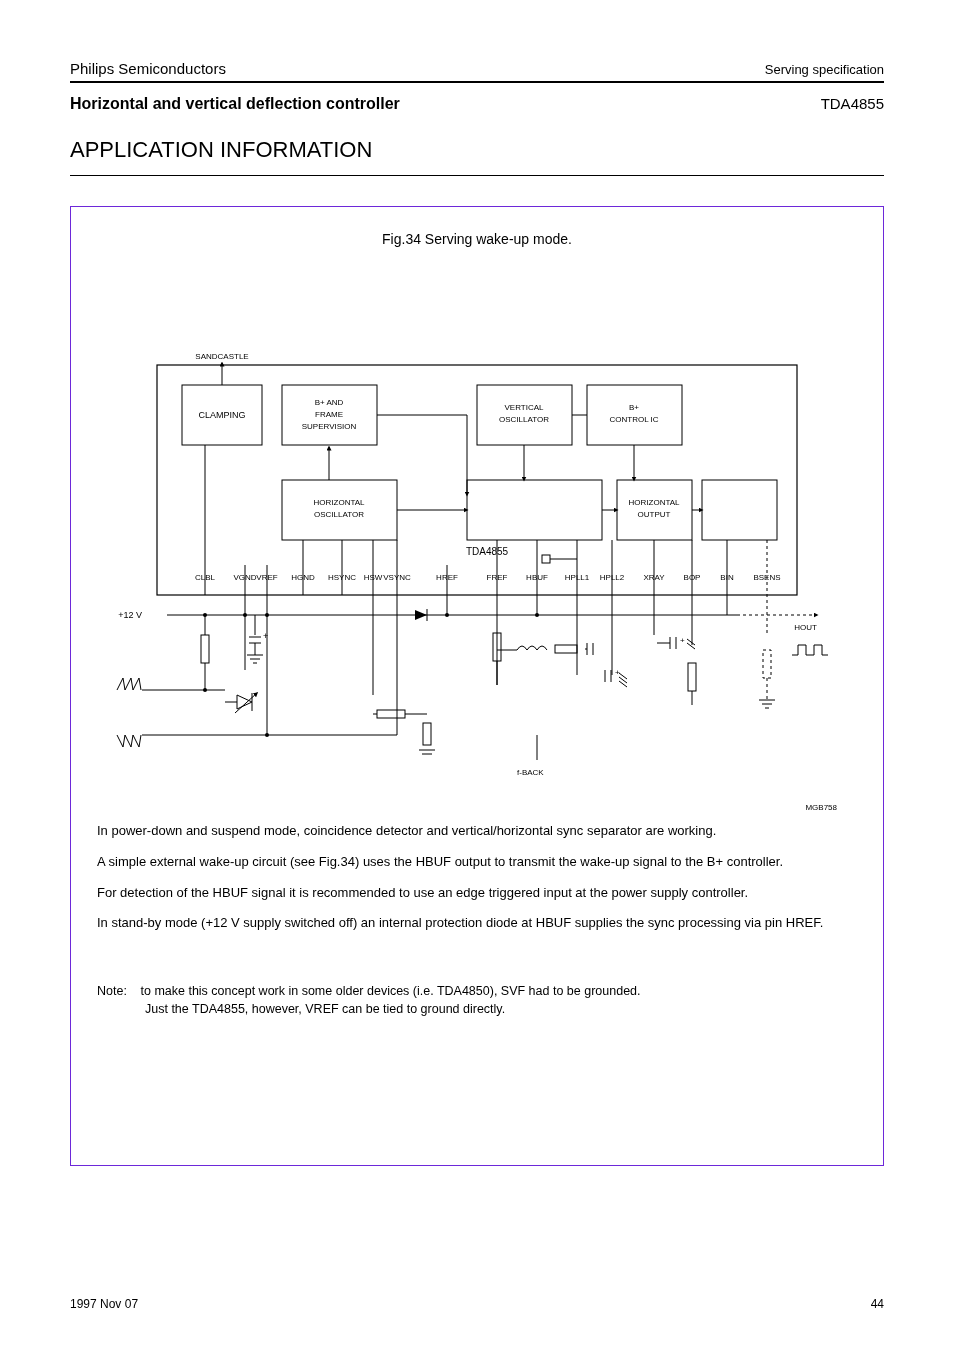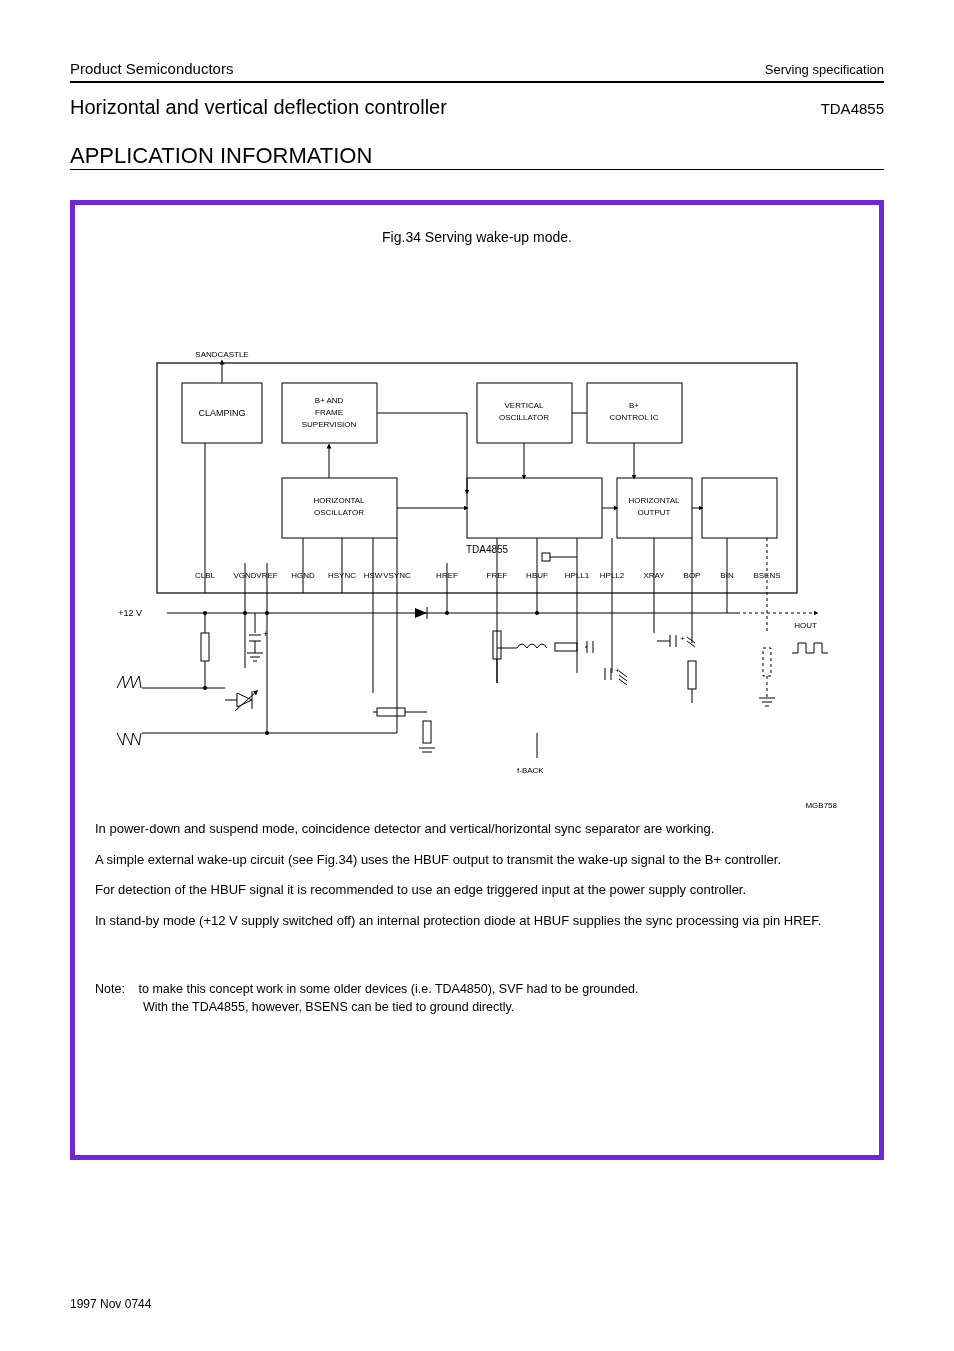--- a/index.html
+++ b/index.html
@@ -23,29 +23,29 @@
     align-items: baseline;
     font-size: 13px;
     margin-bottom: 4px;
   }
   .company { font-size: 15px; }
   .product { font-size: 15px; }
   .hr1 { border: none; border-top: 2px solid #000; margin: 0; }
   .section-title {
     font-size: 22px;
     font-weight: normal;
-    margin: 22px 0 0 0;
+    margin: 22px 0 12px 0;
   }
   .hr2 { border: none; border-top: 1.5px solid #000; margin: 0 0 30px 0; }
   .diagram-frame {
-    border: 5px solid #6d28d9;
+    border: 1px solid #6d28d9;
     width: 814px;
     height: 960px;
     position: relative;
-    padding: 24px 20px;
+    padding: 24px 26px;
   }
   .fig-caption {
     text-align: center;
     font-size: 14px;
     margin-bottom: 8px;
   }
   .diagram-svg {
     width: 100%;
     height: 560px;
   }
@@ -61,35 +61,35 @@
   .note-body {
     padding-left: 48px;
     line-height: 1.9;
   }
   .footer {
     position: absolute;
     bottom: 40px;
     left: 70px;
     width: 814px;
     display: flex;
-    justify-content: flex-start;
+    justify-content: space-between;
     font-size: 12px;
   }
 </style>
 </head>
 <body>
 
 <div class="page">
   <div class="header-row">
-    <span class="company">Product Semiconductors</span>
+    <span class="company">Philips Semiconductors</span>
     <span>Serving specification</span>
   </div>
   <hr class="hr1">
   <div class="header-row" style="margin-top:10px;">
-    <div style="font-size:20px;line-height:1.4;">
+    <div style="font-size:16px;line-height:1.4;font-weight:bold;">
       <div>Horizontal and vertical deflection controller</div>
     </div>
     <span class="product">TDA4855</span>
   </div>
 
   <h2 class="section-title">APPLICATION INFORMATION</h2>
   <hr class="hr2">
 
   <div class="diagram-frame">
     <div class="fig-caption">Fig.34  Serving wake-up mode.</div>
@@ -280,21 +280,21 @@
       <p>In power-down and suspend mode, coincidence detector and vertical/horizontal sync separator are working.</p>
       <p>A simple external wake-up circuit (see Fig.34) uses the HBUF output to transmit the wake-up signal to the B+ controller.</p>
       <p>For detection of the HBUF signal it is recommended to use an edge triggered input at the power supply controller.</p>
       <p>In stand-by mode (+12 V supply switched off) an internal protection diode at HBUF supplies the sync processing via pin HREF.</p>
     </div>
 
     <div class="note">
       <span style="display:inline-block;width:40px;">Note:</span>
       <span>to make this concept work in some older devices (i.e. TDA4850), SVF had to be grounded.</span>
       <div class="note-body">
-        <span>With the TDA4855, however, BSENS can be tied to ground directly.</span>
+        <span>Just the TDA4855, however, VREF can be tied to ground directly.</span>
       </div>
     </div>
   </div>
 </div>
 
 <div class="footer">
   <span>1997 Nov 07</span>
   <span>44</span>
 </div>
 

